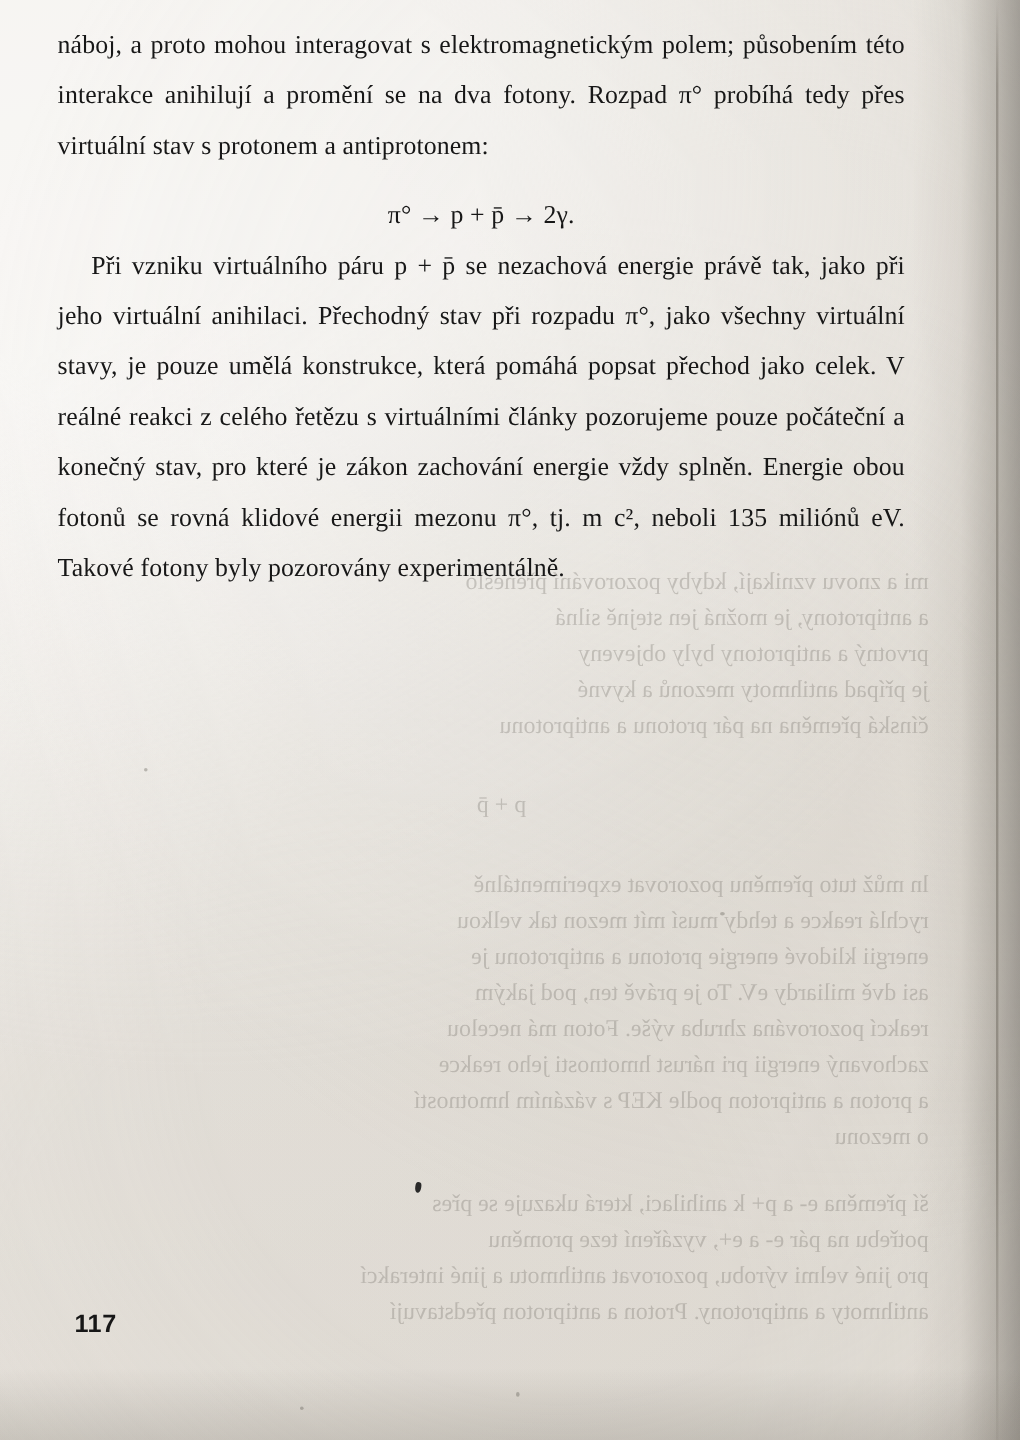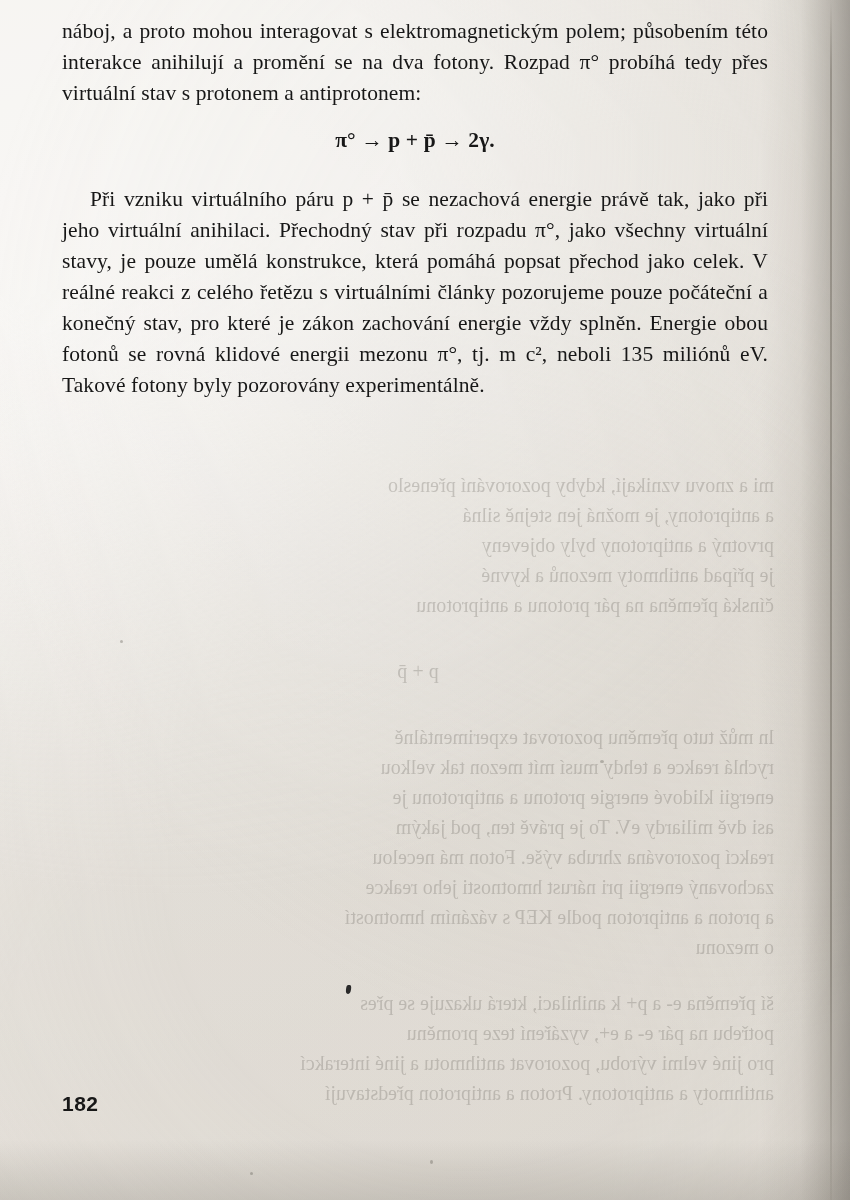--- a/index.html
+++ b/index.html
@@ -62,44 +62,43 @@
     bottom: 0;
     width: 850px;
     height: 60px;
     background: linear-gradient(to bottom, rgba(120,112,100,0) 0%, rgba(110,104,94,0.22) 100%);
     pointer-events: none;
   }
 
   
   #text-block {
     position: absolute;
-    left: 62px;
+    left: 48px;
     top: 16px;
     width: 706px;
     color: #171717;
     font-size: 21.5px;
-    line-height: 31px;
+    line-height: 42px;
     text-align: justify;
     text-justify: inter-word;
     letter-spacing: 0.1px;
     z-index: 3;
   }
   .para {
     margin: 0 0 0 0;
     text-align: justify;
   }
   .para.indent {
     text-indent: 28px;
   }
   .formula {
     text-align: center;
-    margin: 16px 0 28px 0;
+    margin: 16px 0 0 0;
     font-size: 21.5px;
     text-indent: 0;
-    font-weight: bold;
   }
   .ital {
   }
 
   
   #folio {
     position: absolute;
     left: 62px;
     top: 1092px;
     font-family: "Liberation Sans", sans-serif;
@@ -185,21 +184,21 @@
   <div id="text-block">
 
     <p class="para">náboj, a proto mohou interagovat s elektromagnetickým polem; působením této interakce anihilují a promění se na dva fotony. Rozpad π° probíhá tedy přes virtuální stav s protonem a antiprotonem:</p>
 
     <p class="formula">π° → p + p̄ → 2γ.</p>
 
     <p class="para indent"><span>Při vzniku virtuálního páru p + p̄ se nezachová energie právě tak, jako při jeho virtuální anihilaci. Přechodný stav při rozpadu π°, jako všechny virtuální stavy, je pouze umělá konstrukce, která pomáhá popsat přechod jako celek. V reálné reakci z celého řetězu s virtuálními články pozorujeme pouze počáteční a konečný stav, pro které je zákon zachování energie vždy splněn. Energie obou fotonů se rovná klidové energii mezonu π°, tj. </span><span class="ital">m c²</span><span>, neboli 135 miliónů eV. Takové fotony byly pozorovány experimentálně.</span></p>
 
   </div>
 
-  <div id="folio">182</div>
+  <div id="folio">117</div>
 
   <div id="speck"></div>
 
   <div class="fleck" style="left:120px; top:640px; width:3px; height:3px;"></div>
   <div class="fleck" style="left:600px; top:760px; width:4px; height:3px;"></div>
   <div class="fleck" style="left:430px; top:1160px; width:3px; height:4px;"></div>
   <div class="fleck" style="left:250px; top:1172px; width:3px; height:3px;"></div>
 
   <div id="edge-shadow"></div>
   <div id="edge-line"></div>

